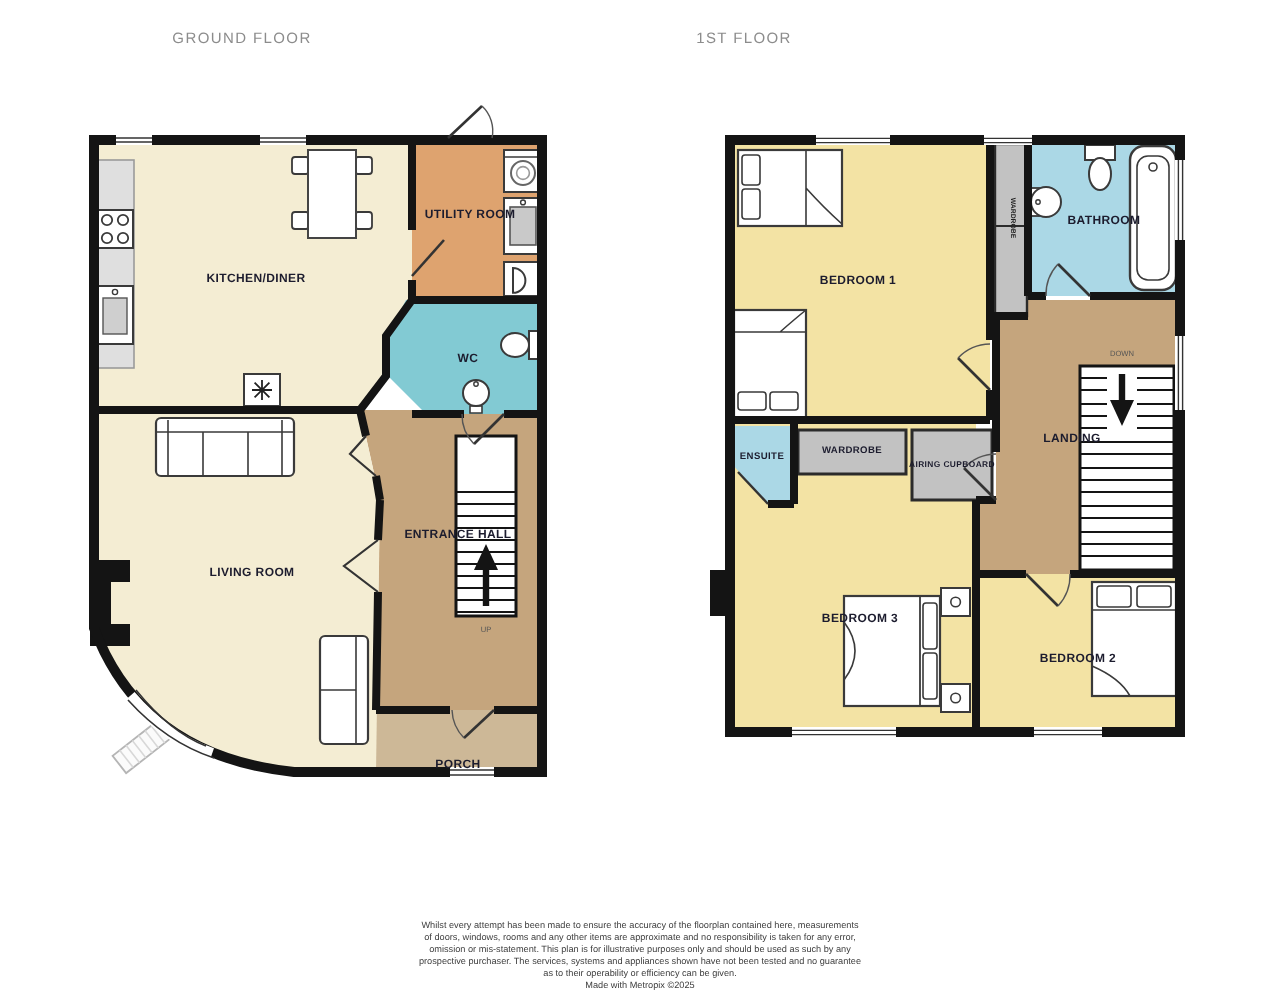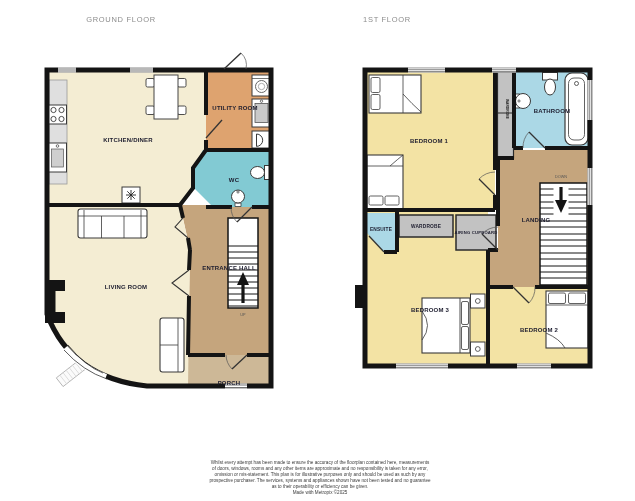--- a/index.html
+++ b/index.html
@@ -15,21 +15,21 @@
   .room-label.xs{font-size:4.2px;}
   .disclaimer{position:absolute;left:320px;top:460px;transform:translateX(-50%);
           text-align:center;color:#3c3c3c;font-size:4.6px;line-height:6.1px;white-space:nowrap;}
 </style>
 </head>
 <body>
 
 <div id="canvas">
 
   <div class="floor-header" style="left:121px;top:19px;">GROUND FLOOR</div>
-  <div class="floor-header" style="left:387px;top:19px;">1ST FLOOR</div>
+  <div class="floor-header" style="left:372px;top:19px;">1ST FLOOR</div>
 
   <div class="plan" style="left:43px;top:48px;width:236px;height:348px;">
     <svg viewBox="0 -18 236 348" width="236" height="348">
 
       <g>
         <path d="M137,139 L230,139 L230,289 L145,289 L147,184 Z" fill="#C5A57D"></path>
         <rect x="145" y="289" width="83" height="31" fill="#CDB897"></rect>
         <path d="M4,4 H163 V84 L150,102 V122 L137,139 H4 Z" fill="#F4EDD3"></path>
         <path d="M4,139 H137 L147,184 L145,320 H104 Q28,312 4,248 Z" fill="#F4EDD3"></path>
         <rect x="163" y="2" width="67" height="82" fill="#DEA36F"></rect>

